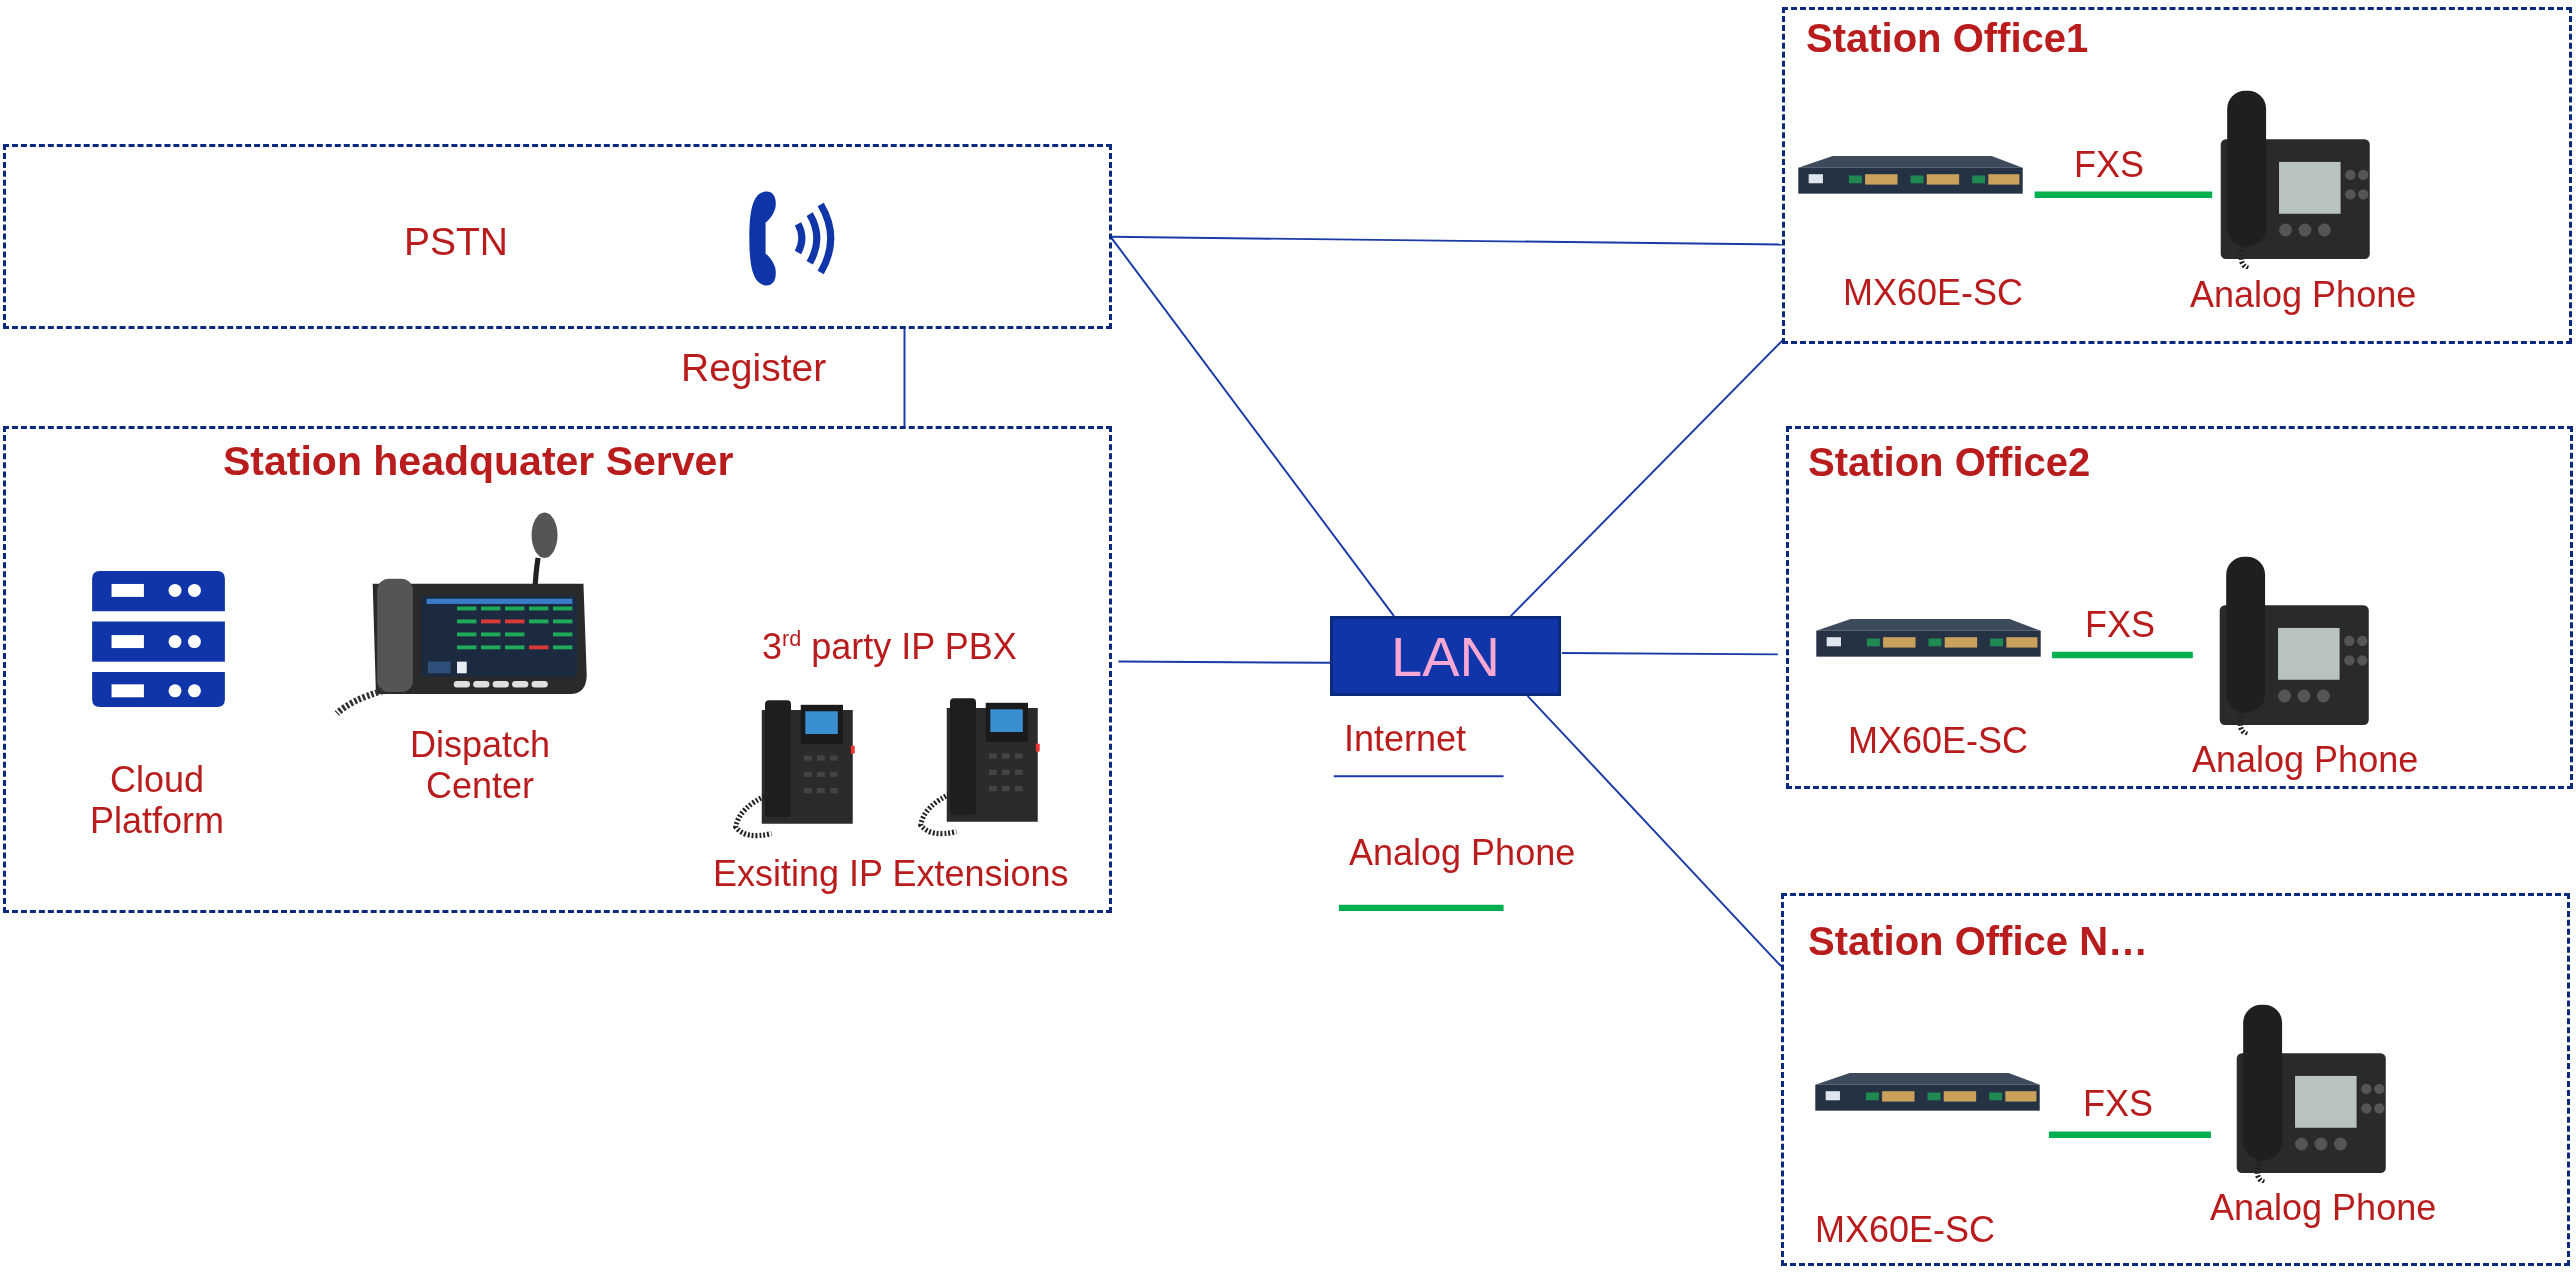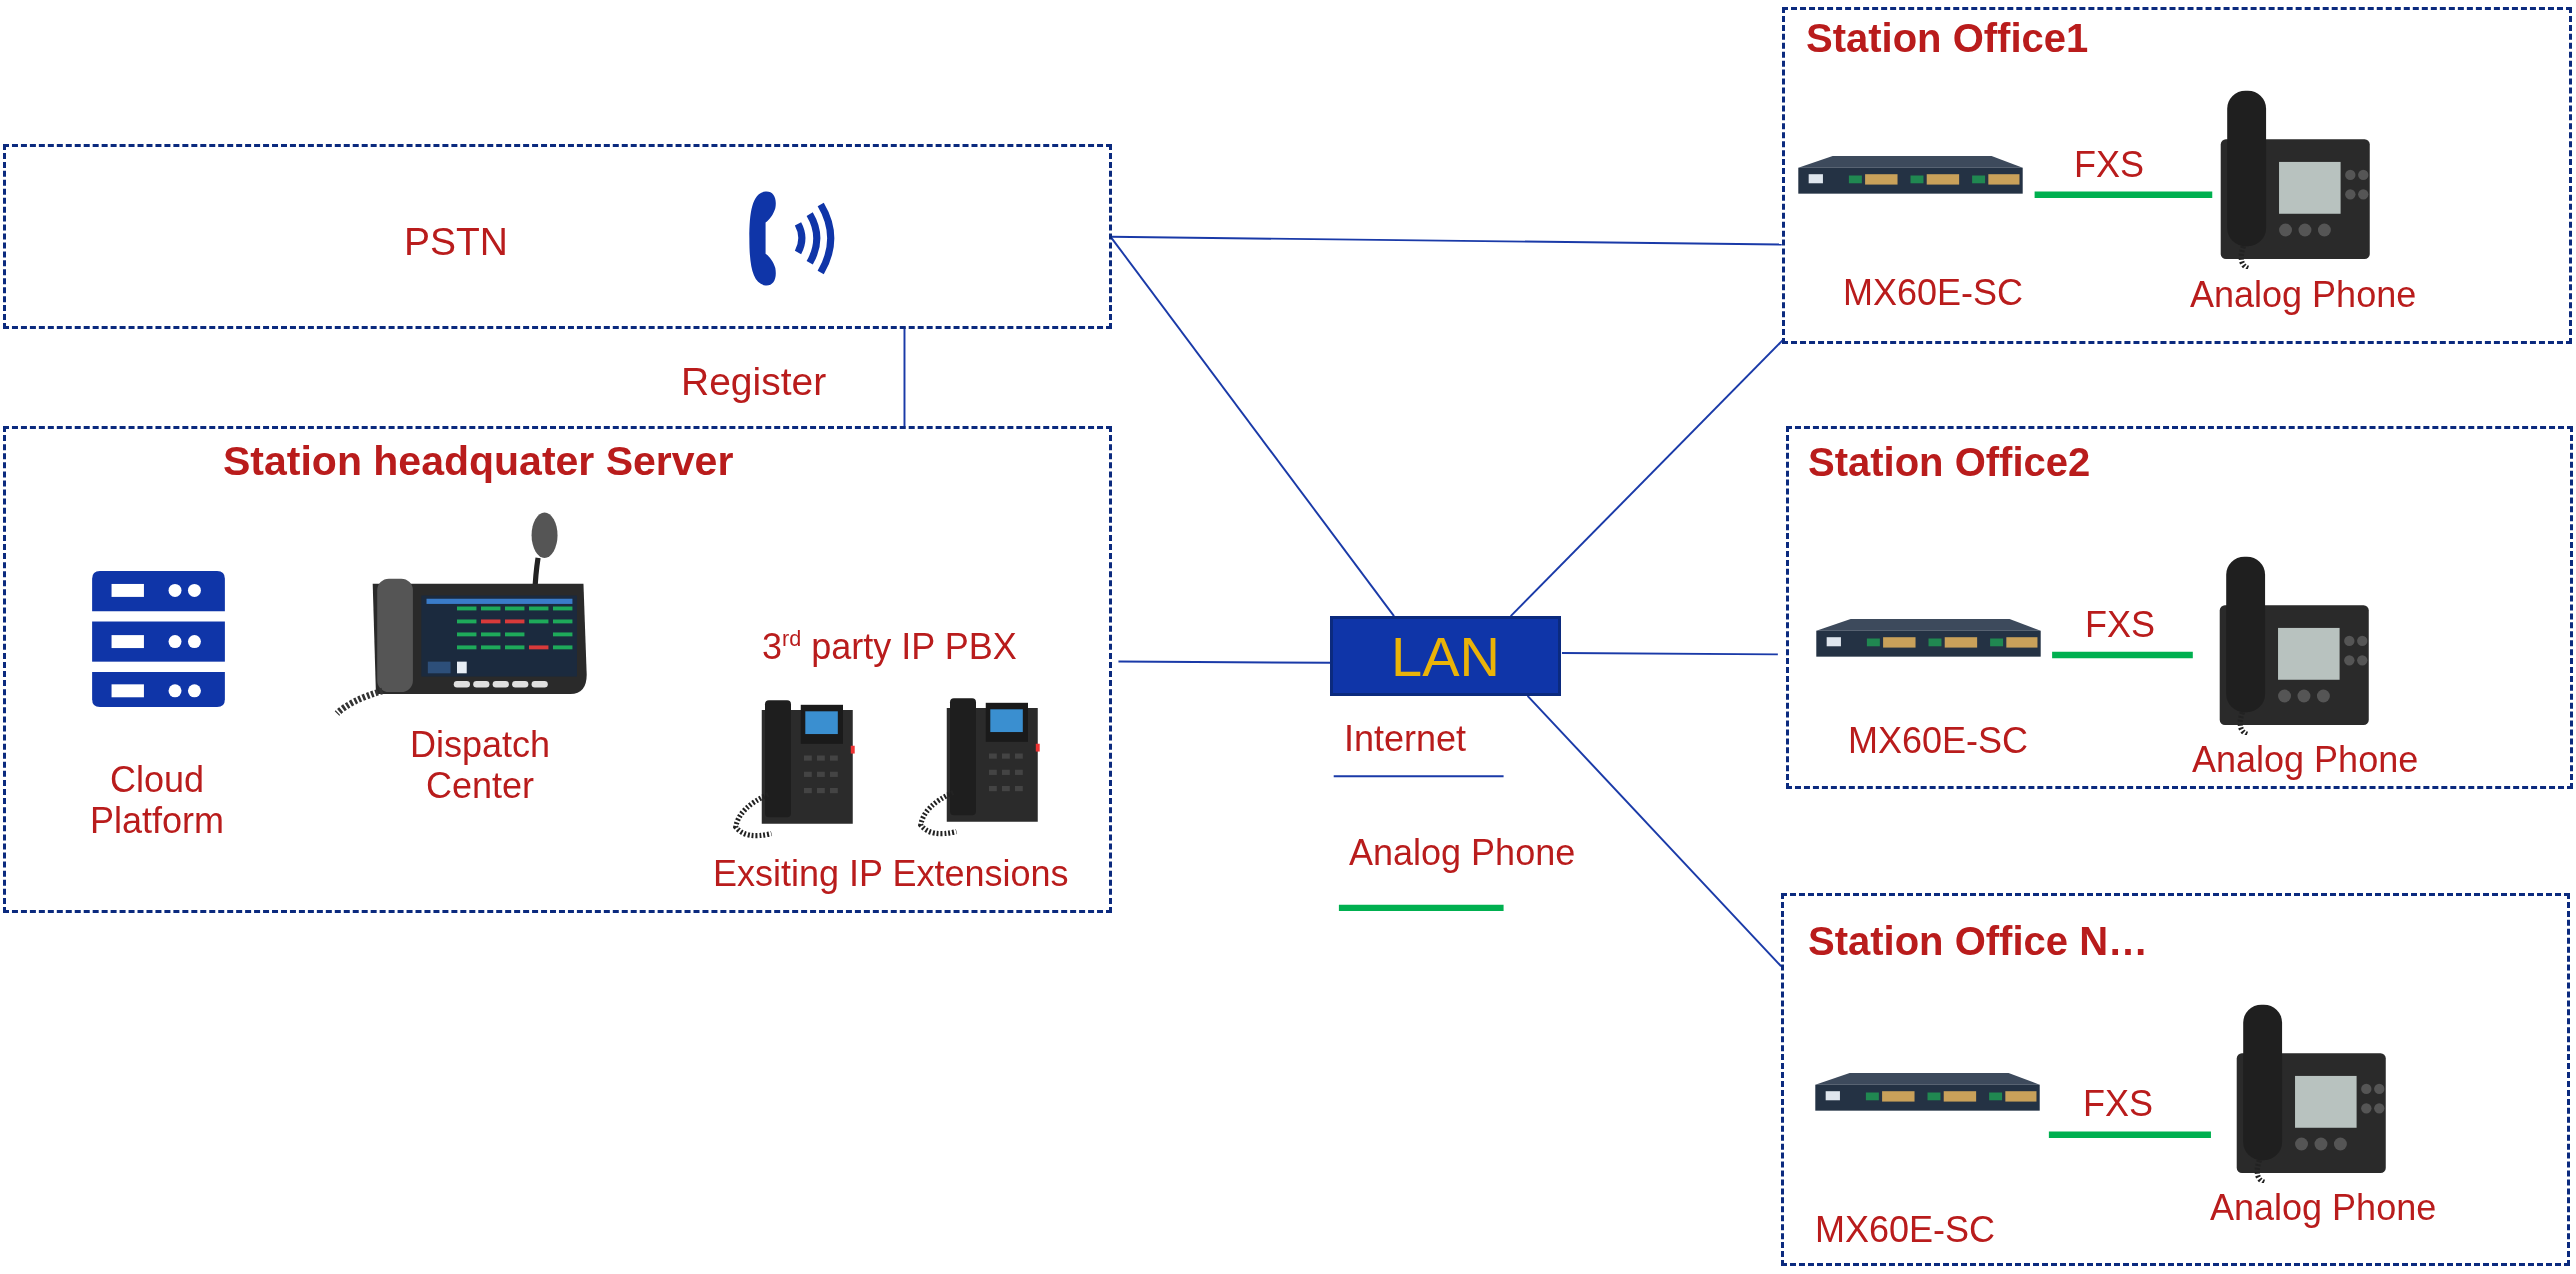--- a/index.html
+++ b/index.html
@@ -4,21 +4,21 @@
 <style>
   html, body { margin: 0; padding: 0; background: #ffffff; }
   body { width: 2576px; height: 1275px; position: relative; overflow: hidden;
          font-family: "Liberation Sans", sans-serif; }
   .abs { position: absolute; }
   .dashed-box { position: absolute; border: 3.9px dashed #0b2a7e; box-sizing: border-box; }
   .blue-text { color: #b91c1c; position: absolute; white-space: nowrap; }
   .title { font-weight: bold; font-size: 40px; }
   .label { font-size: 36px; }
   .lan-box { position: absolute; background: #0f35a8; border: 3.2px solid #0b2a7e; box-sizing: border-box;
-             color: #eab308; display: flex; align-items: center; justify-content: center; font-size: 56px; }
+             color: #f9a8d4; display: flex; align-items: center; justify-content: center; font-size: 56px; }
   svg.overlay { position: absolute; left: 0; top: 0; pointer-events: none; }
   sup { font-size: 0.6em; }
 </style>
 </head>
 <body>
 
 <svg class="overlay" width="2576" height="1275" viewBox="0 0 3973 1966">
   <g stroke="#1a3aa8" stroke-width="3" fill="none">
     <line x1="1713" y1="365" x2="2748" y2="377"></line>
     <line x1="1713" y1="365" x2="2150" y2="950"></line>
@@ -37,21 +37,21 @@
 
 <div class="dashed-box" style="left:3.2px; top:144px; width:1109px; height:185px;"></div>
 <div class="blue-text label" style="left:404px; top:220px; font-size:39px;">PSTN</div>
 <svg class="abs" style="left:746px; top:185px;" width="104" height="107" viewBox="0 0 160 165">
   <path d="M30 10 C10 12 5 40 5 82 C5 125 10 152 30 155 C42 156 48 145 45 128 C42 118 36 110 30 106 L30 58 C36 54 42 46 45 36 C48 20 42 9 30 10 Z" fill="#0f35a8"></path>
   <path d="M80 60 Q92 82 80 104" stroke="#0f35a8" stroke-width="11" fill="none"></path>
   <path d="M98 45 Q120 82 98 120" stroke="#0f35a8" stroke-width="11" fill="none"></path>
   <path d="M115 30 Q146 82 115 135" stroke="#0f35a8" stroke-width="11" fill="none"></path>
 </svg>
 
-<div class="blue-text label" style="left:681px; top:346px; font-size:39px;margin-top:14px;">Register</div>
+<div class="blue-text label" style="left:681px; top:346px; font-size:39px;">Register</div>
 
 <div class="dashed-box" style="left:3.2px; top:426px; width:1109px; height:487px;"></div>
 <div class="blue-text title" style="left:195px; top:438px; font-size:41px;margin-left:28px;">Station headquater Server</div>
 
 <svg class="abs" style="left:92px; top:571px;" width="133" height="136" viewBox="0 0 205 210">
   <g fill="#0f35a8">
     <path d="M12 0 H193 Q205 0 205 12 V62 H0 V12 Q0 0 12 0 Z"></path>
     <rect x="0" y="78" width="205" height="62"></rect>
     <path d="M0 156 H205 V198 Q205 210 193 210 H12 Q0 210 0 198 Z"></path>
   </g>

